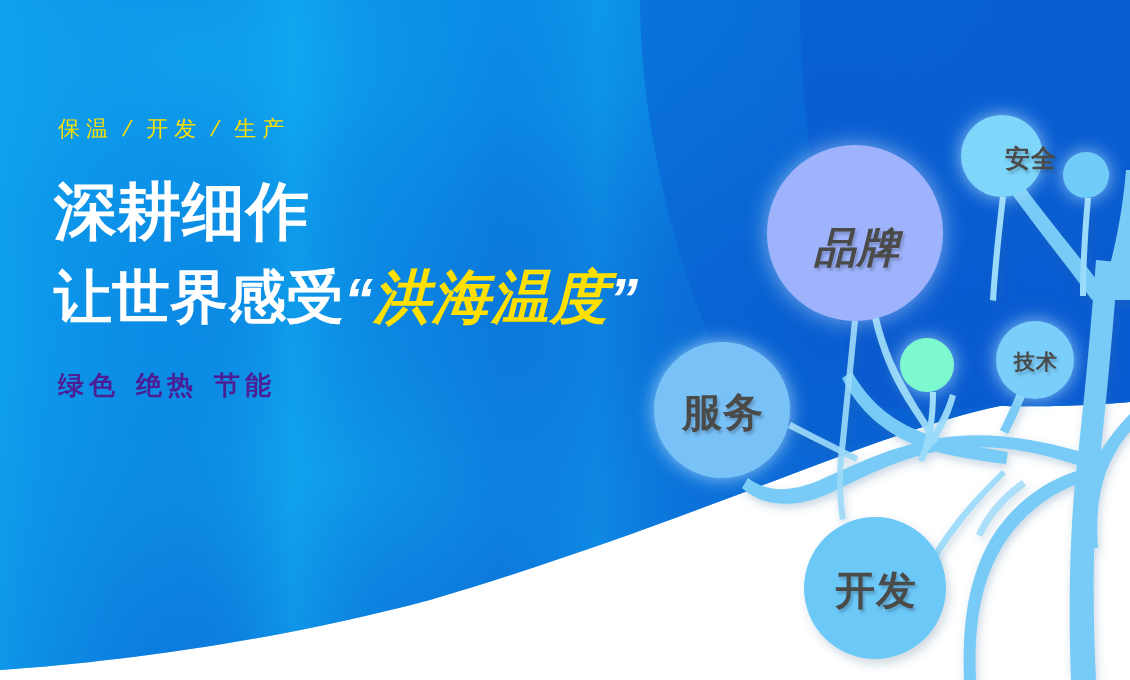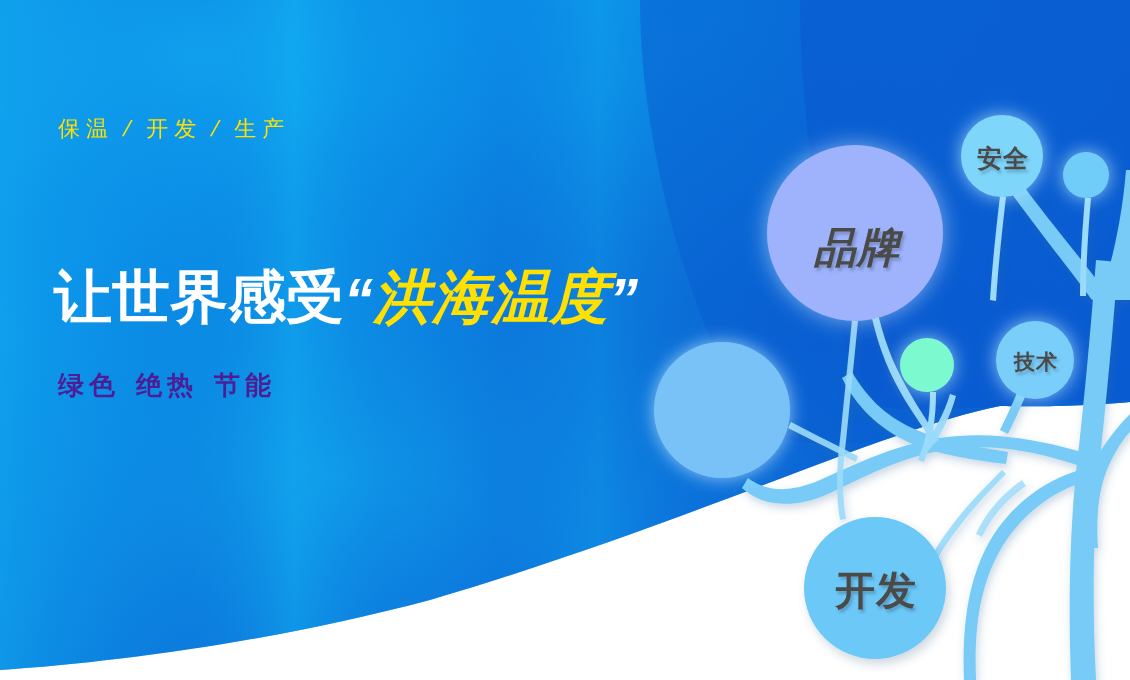--- a/index.html
+++ b/index.html
@@ -100,21 +100,21 @@
   .bubble-label {
     position: absolute;
     color: #4A4A48;
     font-weight: bold;
     white-space: nowrap;
     text-shadow: 2px 3px 3px rgba(40,60,90,0.30);
     transform: translate(-50%, -50%);
     letter-spacing: 1px;
   }
   .bl-pinpai  { font-size: 42px; }
-  .bl-anquan  { font-size: 25px; }
+  .bl-anquan  { font-size: 25px; margin-left: 28px; }
   .bl-jishu   { font-size: 21px; }
   .bl-fuwu    { font-size: 40px; }
   .bl-kaifa   { font-size: 40px; }
 </style>
 </head>
 <body>
 
 <div id="banner">
 
   <svg class="layer" viewBox="0 0 1130 680" preserveAspectRatio="none">
@@ -297,28 +297,30 @@
       </g>
     </g>
   </svg>
 
   <div class="txt-layer">
 
     <div class="eyebrow">
       <span>保温</span><span class="sep">/</span><span>开发</span><span class="sep">/</span><span>生产</span>
     </div>
 
+    <div class="head1">深耕细作</div>
 
     <div class="head2">
       <span>让世界感受</span><span class="quote">“</span><span class="accent">洪海温度</span><span class="quote">”</span>
     </div>
 
     <div class="subline">
       <span>绿色</span><span class="gap"></span><span>绝热</span><span class="gap"></span><span>节能</span>
     </div>
 
     <div class="bubble-label bl-pinpai" style="left:857px; top:248px;font-style:italic;">品牌</div>
     <div class="bubble-label bl-anquan" style="left:1003px; top:158px;">安全</div>
     <div class="bubble-label bl-jishu" style="left:1036px; top:362px;">技术</div>
+    <div class="bubble-label bl-fuwu" style="left:723px; top:412px;">服务</div>
     <div class="bubble-label bl-kaifa" style="left:876px; top:590px;">开发</div>
   </div>
 
 </div>
 
 </body></html>

